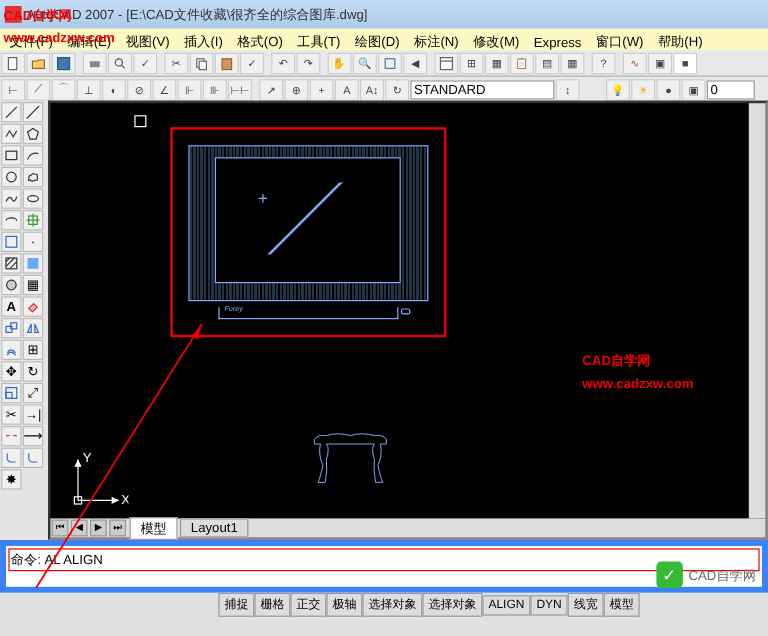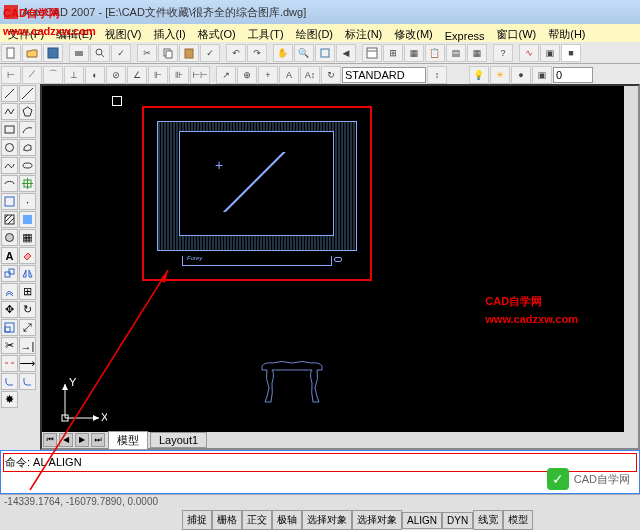--- a/index.html
+++ b/index.html
@@ -4,21 +4,21 @@
 <style>
 *{margin:0;padding:0;box-sizing:border-box;font-family:"SimSun",Arial,sans-serif;font-size:11px}
 body{background:#f0f0f0;width:640px;height:530px;overflow:hidden;position:relative}
 .titlebar{background:linear-gradient(#c4dcf7,#aecae8);height:24px;display:flex;align-items:center;padding:0 4px;color:#333}
 .titlebar .icon{width:14px;height:14px;background:#d33;margin-right:4px}
 .menubar{background:#fef9c3;height:18px;display:flex;align-items:flex-end;padding:0 2px;font-size:12px}
 .menubar span{padding:0 6px;cursor:default}
 .toolbar{background:#e8e8e8;height:22px;display:flex;align-items:center;gap:1px;padding:1px;border-bottom:1px solid #aaa}
 .tbtn{width:20px;height:18px;background:#f0f0f0;border:1px solid #ccc;display:flex;align-items:center;justify-content:center;font-size:9px;color:#444}
 .tbtn svg{width:12px;height:12px}
-.layerbox{background:#fff;border:1px solid #999;height:16px;width:84px;font-size:10px;padding:1px 2px;display:flex;align-items:center}
+.layerbox{background:#fff;border:1px solid #999;height:16px;width:120px;font-size:10px;padding:1px 2px;display:flex;align-items:center}
 .sep{width:4px}
 .main{position:absolute;top:84px;left:0;right:0;bottom:80px;display:flex}
 .lefttool{width:40px;background:#e4e4e4;display:flex;flex-wrap:wrap;align-content:flex-start;gap:1px;padding:1px}
 .lb{width:17px;height:17px;background:#f0f0f0;border:1px solid #bbb;display:flex;align-items:center;justify-content:center}
 .lb svg{width:11px;height:11px}
 .canvas{flex:1;background:#000;position:relative;border:2px inset #888}
 .tv-redbox{position:absolute;left:100px;top:20px;width:230px;height:175px;border:2px solid #e00}
 .tv{position:absolute;left:115px;top:35px;width:200px;height:145px}
 .tv-body{width:200px;height:130px;border:1px solid #8af;background:repeating-linear-gradient(90deg,#234 0 2px,#000 2px 3px)}
 .tv-screen{position:absolute;left:22px;top:10px;width:155px;height:105px;border:1px solid #8af;background:#000}
@@ -32,21 +32,21 @@
 .cursor-sq{position:absolute;left:70px;top:10px;width:10px;height:10px;border:1px solid #fff}
 .ucs{position:absolute;left:15px;bottom:20px}
 .ucs svg{width:50px;height:50px}
 .watermark1{position:absolute;right:60px;bottom:120px;color:#e00;font-weight:bold;font-size:12px;text-align:left;line-height:1.5}
 .watermark2{position:absolute;left:0;top:0;color:#e00;font-weight:bold;font-size:14px;line-height:1.3;z-index:99;padding:3px}
 .arrow-line{position:absolute;left:0;top:0;pointer-events:none;z-index:50}
 .tabs{position:absolute;bottom:0;left:0;right:0;height:16px;background:#ddd;display:flex;align-items:center;font-size:10px}
 .tabs .arr{width:14px;height:14px;background:#ccc;border:1px solid #999;margin:0 1px;text-align:center;line-height:12px;font-size:8px}
 .tabs .tab{padding:1px 8px;background:#fff;border:1px solid #999;margin-left:2px}
 .tabs .tab.inactive{background:#ddd}
-.cmdarea{position:absolute;bottom:36px;left:0;right:0;height:44px;background:#fff;border:1px solid #3b82f6;font-family:monospace;font-size:12px;padding:2px}
+.cmdarea{position:absolute;bottom:36px;left:0;right:0;height:44px;background:#fff;border:5px solid #3b82f6;font-family:monospace;font-size:12px;padding:2px}
 .cmd-redbox{border:1px solid #e00;padding:1px}
 .statusbar{position:absolute;bottom:0;left:0;right:0;height:36px;background:#e0e0e0;display:flex;flex-direction:column}
 .coords{height:16px;padding:1px 4px;font-size:10px;color:#555;border-top:1px solid #aaa}
 .stbtns{height:20px;display:flex;align-items:center;padding:0 2px;gap:0}
 .stb{padding:2px 4px;background:#ddd;border:1px solid #999;font-size:10px}
 .credit{position:absolute;right:10px;bottom:40px;display:flex;align-items:center;gap:5px;font-size:11px;color:#666}
 .credit .wxicon{width:22px;height:22px;border-radius:4px;background:#3b3;display:flex;align-items:center;justify-content:center;color:#fff;font-size:14px}
 .scrollbar-v{position:absolute;right:0;top:0;bottom:16px;width:14px;background:#ddd}
 </style>
 </head>
@@ -374,21 +374,20 @@
   <polygon points="168,270 160,280 165,283" fill="#e00"></polygon>
 </svg>
 
 <div class="cmdarea">
   <div class="cmd-redbox">
     <div>命令: AL ALIGN</div>
   </div>
 </div>
 
 <div class="statusbar">
-  <div class="coords">-14339.1764, -16079.7890, 0.0000</div>
   <div class="stbtns" id="stbtns" style="margin-left: 180px;">
       <div class="stb">捕捉</div>
       <div class="stb">栅格</div>
       <div class="stb">正交</div>
       <div class="stb">极轴</div>
       <div class="stb">选择对象</div>
       <div class="stb">选择对象</div>
       <div class="stb">ALIGN</div>
       <div class="stb">DYN</div>
       <div class="stb">线宽</div>

